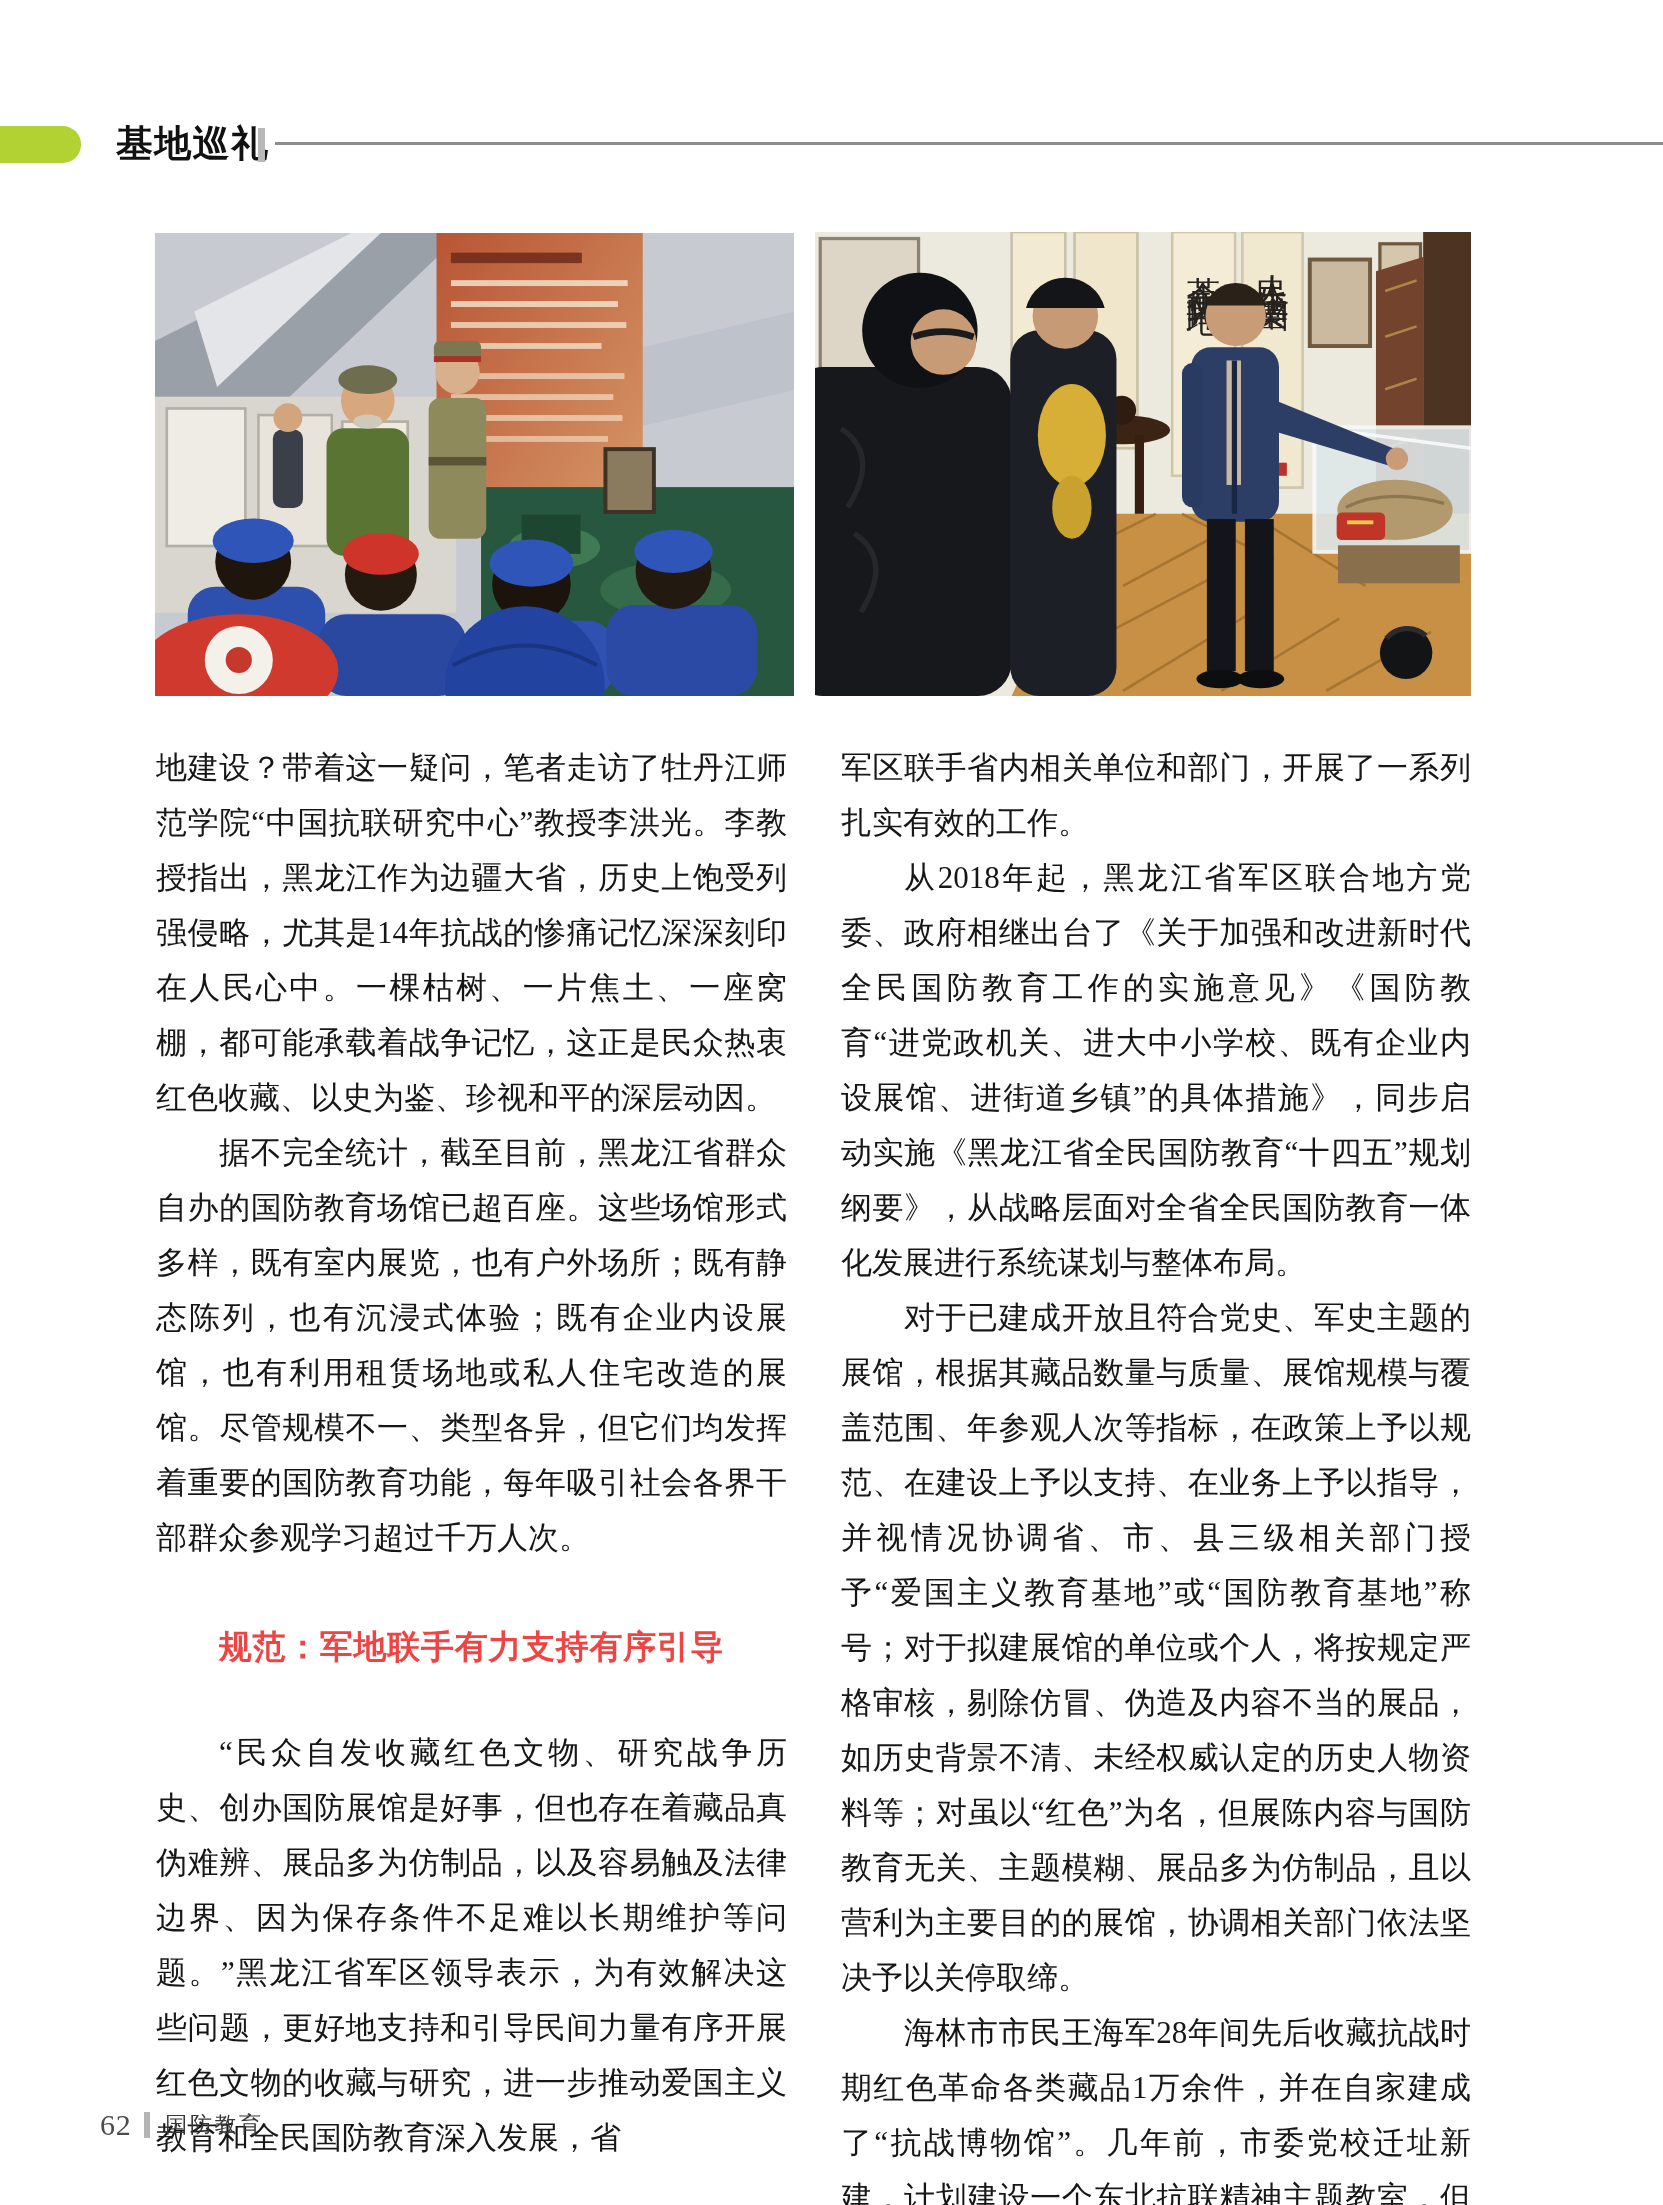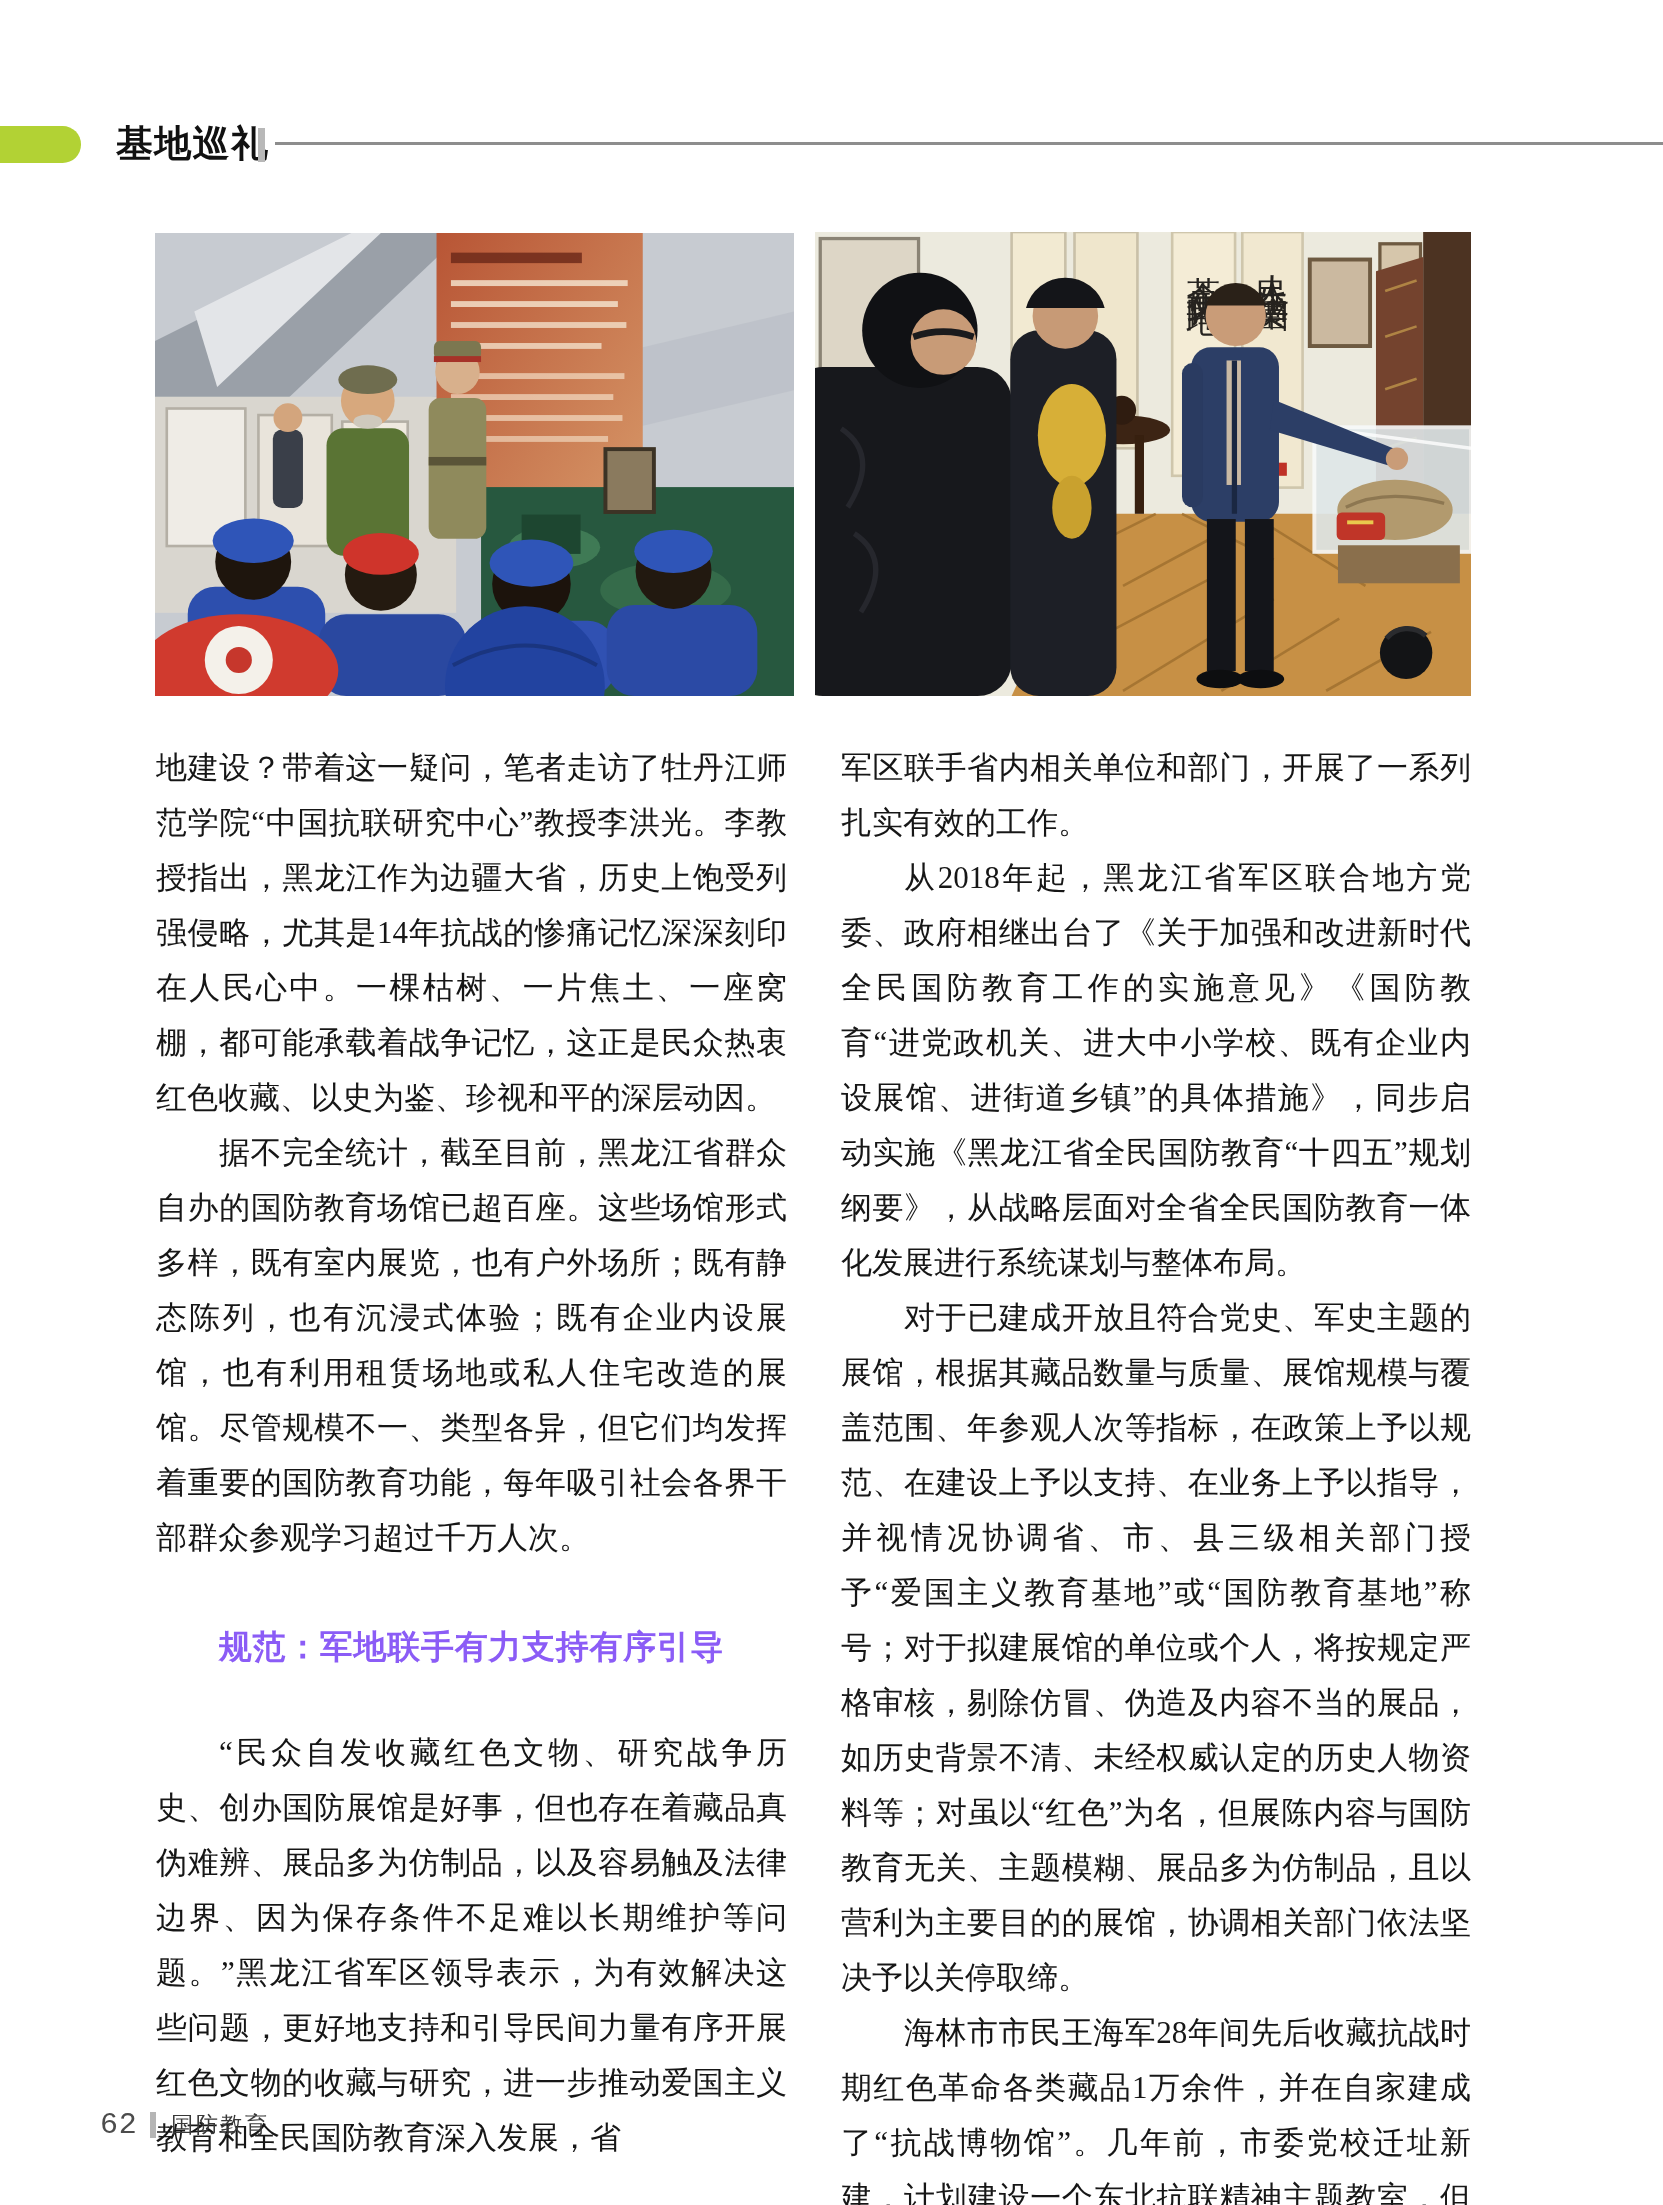--- a/index.html
+++ b/index.html
@@ -34,28 +34,28 @@
   .col{
     font-size:31px;line-height:55px;color:#161616;
     text-align:justify;text-justify:inter-character;
   }
   .col-left{left:156px;top:740px;width:631px;}
   .col-right{left:841px;top:740px;width:630px;}
   .col p{margin:0;}
   .col p.indent{text-indent:63px;}
   .col-heading{
     font-family:"Liberation Sans","DejaVu Sans",sans-serif;
-    font-weight:bold;font-size:33px;line-height:55px;color:#8b5cf6;
+    font-weight:bold;font-size:33px;line-height:55px;color:#ef4444;
     text-align:center;margin:54px 0 51px 0;letter-spacing:0.7px;
   }
 
   
   .footer{
     left:100px;top:2108px;display:flex;align-items:center;
-    font-family:Liberation Mono, monospace;
+    font-family:Liberation Serif, serif;
   }
   .footer .page-no{font-size:30px;color:#4c4c4c;letter-spacing:0.7px;}
   .footer .tick{width:5.2px;height:26px;background:#b5b5b5;margin:0 15.7px 0 13px;}
   .footer .journal{font-size:22px;color:#383838;letter-spacing:2.6px;}
 </style>
 </head>
 <body>
 
 <div class="abs header-pill"></div>
 <div class="abs header-title">基地巡礼</div>

